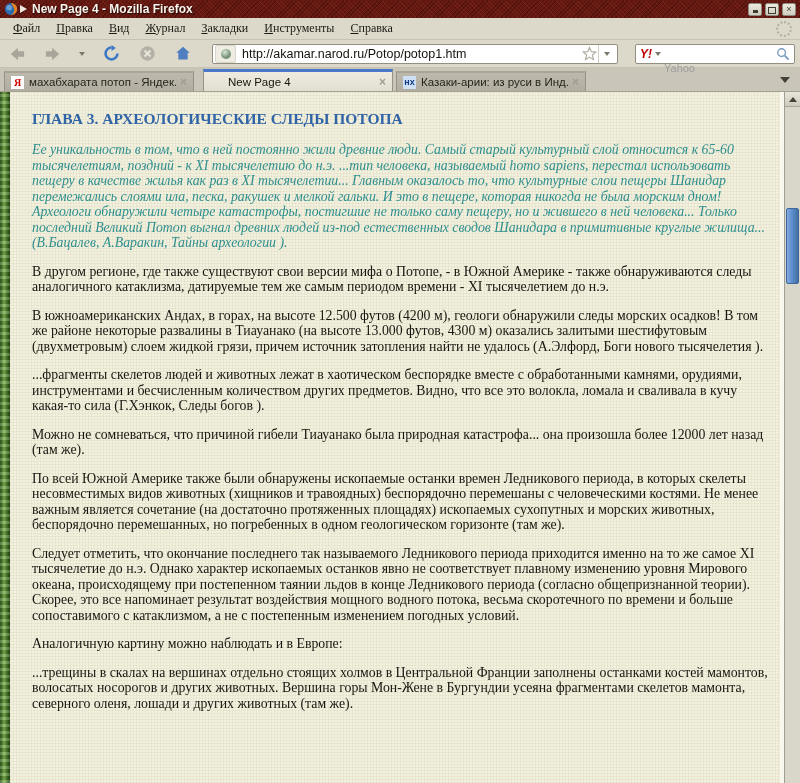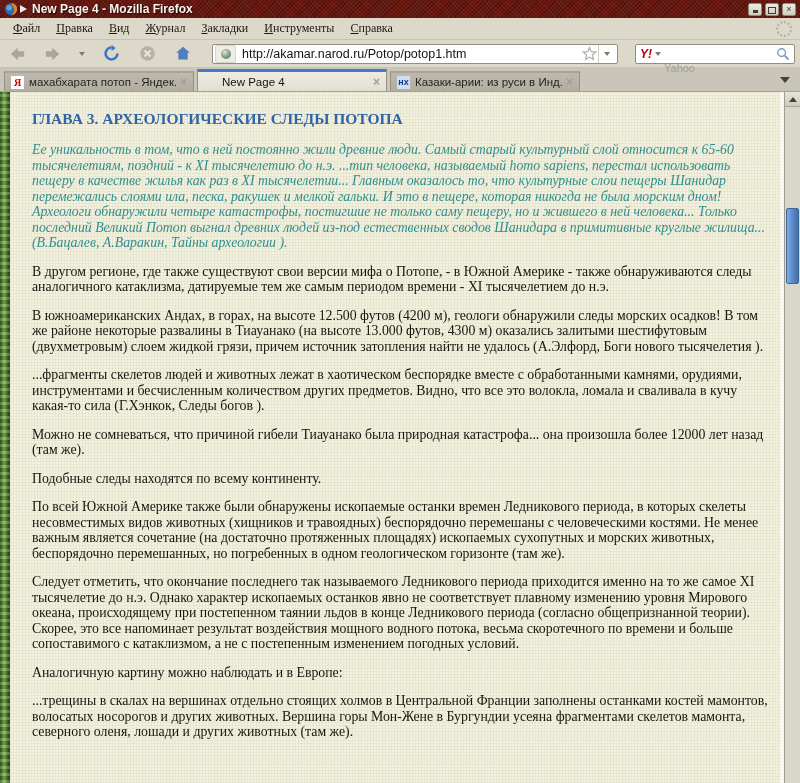--- a/index.html
+++ b/index.html
@@ -55,21 +55,21 @@
   .search-placeholder{color:#9d9d9d;font-size:11px;flex:1;white-space:nowrap;overflow:hidden;margin-top:28px;}
 
   
   .tabbar{height:24px;background:#c9c5b8;border-bottom:1px solid #a5a195;
     display:flex;align-items:flex-end;padding:0 4px;box-sizing:border-box;}
   .tab{height:20px;display:flex;align-items:center;padding:0 6px;margin-right:3px;
     border:1px solid #969284;border-bottom:none;border-top:2px solid #a8a496;
     background:linear-gradient(#bdb9ad,#b1ada1);font-size:11.5px;color:#26241c;
     width:190px;box-sizing:border-box;flex:0 0 auto;}
   .tab.active{height:22px;border-top:3px solid #4978c8;
-    background:linear-gradient(#efecdf,#e1ded2);color:#16140e;}
+    background:linear-gradient(#efecdf,#e1ded2);color:#16140e;margin-left:6px;}
   .tab-favicon{width:13px;height:13px;margin-right:5px;flex:0 0 auto;}
   .yandex-fav{background:#fff;color:#d00000;font-weight:bold;font-size:10px;line-height:13px;
     text-align:center;font-family:"Liberation Serif",serif;}
   .circle-fav{border-radius:50%;
     background:radial-gradient(circle at 38% 32%,#d8e6d4,#7d9a80 55%,#51715a);width:11px;height:11px;margin-top:1px;}
   .nx-fav{background:#cfe0f5;color:#123d8a;font-weight:bold;font-size:9px;line-height:13px;text-align:center;}
   .tab-label{flex:1;white-space:nowrap;overflow:hidden;}
   .tab-close{color:#a29e92;font-weight:bold;font-size:12px;margin-left:4px;flex:0 0 auto;}
   .tab-overflow{margin-left:auto;align-self:center;width:0;height:0;
     border-left:5px solid transparent;border-right:5px solid transparent;border-top:6px solid #43413a;margin-right:6px;}
@@ -216,21 +216,20 @@
           <p class="quote">Ее уникальность в том, что в ней постоянно жили древние люди. Самый старый культурный слой относится к 65-60 тысячелетиям, поздний - к XI тысячелетию до н.э. ...тип человека, называемый homo sapiens, перестал использовать пещеру в качестве жилья как раз в XI тысячелетии... Главным оказалось то, что культурные слои пещеры Шанидар перемежались слоями ила, песка, ракушек и мелкой гальки. И это в пещере, которая никогда не была морским дном! Археологи обнаружили четыре катастрофы, постигшие не только саму пещеру, но и жившего в ней человека... Только последний Великий Потоп выгнал древних людей из-под естественных сводов Шанидара в примитивные круглые жилища... (В.Бацалев, А.Варакин, Тайны археологии ).</p>
 
           <p>В другом регионе, где также существуют свои версии мифа о Потопе, - в Южной Америке - также обнаруживаются следы аналогичного катаклизма, датируемые тем же самым периодом времени - XI тысячелетием до н.э.</p>
 
           <p>В южноамериканских Андах, в горах, на высоте 12.500 футов (4200 м), геологи обнаружили следы морских осадков! В том же районе некоторые развалины в Тиауанако (на высоте 13.000 футов, 4300 м) оказались залитыми шестифутовым (двухметровым) слоем жидкой грязи, причем источник затопления найти не удалось (А.Элфорд, Боги нового тысячелетия ).</p>
 
           <p>...фрагменты скелетов людей и животных лежат в хаотическом беспорядке вместе с обработанными камнями, орудиями, инструментами и бесчисленным количеством других предметов. Видно, что все это волокла, ломала и сваливала в кучу какая-то сила (Г.Хэнкок, Следы богов ).</p>
 
           <p>Можно не сомневаться, что причиной гибели Тиауанако была природная катастрофа... она произошла более 12000 лет назад (там же).</p>
 
-          <p>Подобные следы находятся по всему континенту.</p>
 
           <p>По всей Южной Америке также были обнаружены ископаемые останки времен Ледникового периода, в которых скелеты несовместимых видов животных (хищников и травоядных) беспорядочно перемешаны с человеческими костями. Не менее важным является сочетание (на достаточно протяженных площадях) ископаемых сухопутных и морских животных, беспорядочно перемешанных, но погребенных в одном геологическом горизонте (там же).</p>
 
           <p>Следует отметить, что окончание последнего так называемого Ледникового периода приходится именно на то же самое XI тысячелетие до н.э. Однако характер ископаемых останков явно не соответствует плавному изменению уровня Мирового океана, происходящему при постепенном таянии льдов в конце Ледникового периода (согласно общепризнанной теории). Скорее, это все напоминает результат воздействия мощного водного потока, весьма скоротечного по времени и больше сопоставимого с катаклизмом, а не с постепенным изменением погодных условий.</p>
 
           <p>Аналогичную картину можно наблюдать и в Европе:</p>
 
           <p>...трещины в скалах на вершинах отдельно стоящих холмов в Центральной Франции заполнены останками костей мамонтов, волосатых носорогов и других животных. Вершина горы Мон-Жене в Бургундии усеяна фрагментами скелетов мамонта, северного оленя, лошади и других животных (там же).</p>
 
         </div>

